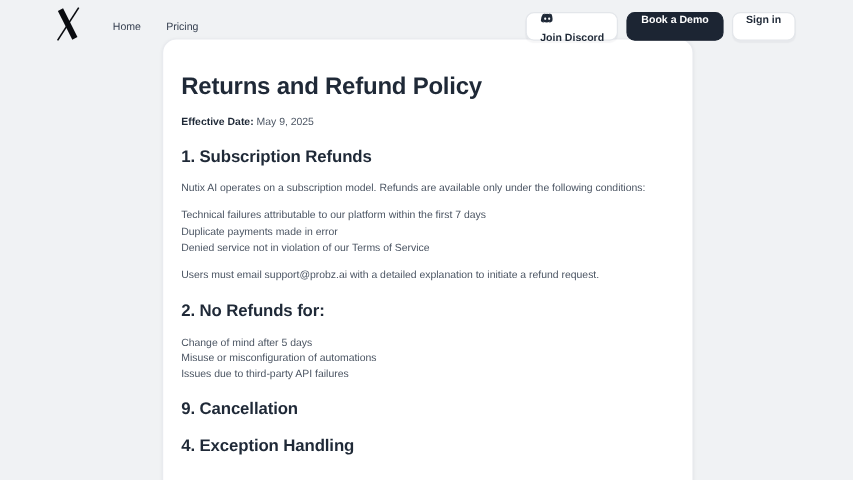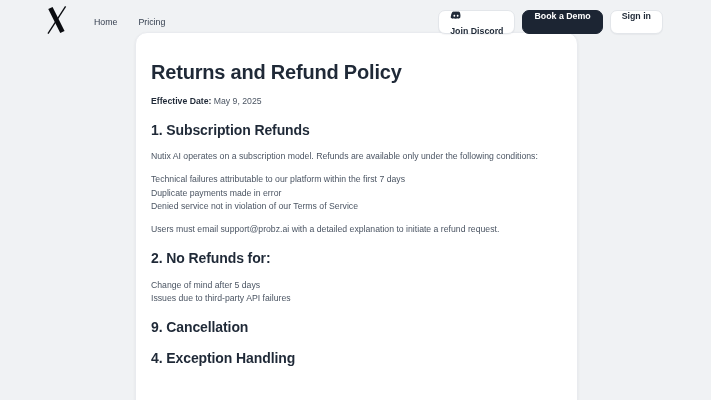--- a/index.html
+++ b/index.html
@@ -159,19 +159,20 @@
   <div class="lines">
     <div>Technical failures attributable to our platform within the first 7 days</div>
     <div>Duplicate payments made in error</div>
     <div>Denied service not in violation of our Terms of Service</div>
   </div>
   <p class="body">Users must email support@probz.ai with a detailed explanation to initiate a refund request.</p>
 
   <h2>2. No Refunds for:</h2>
   <div class="lines">
     <div>Change of mind after 5 days</div>
+    <div>Misuse or misconfiguration of automations</div>
     <div>Issues due to third-party API failures</div>
   </div>
 
   <h2>9. Cancellation</h2>
 
   <h2>4. Exception Handling</h2>
 </main>
 
 </body></html>

